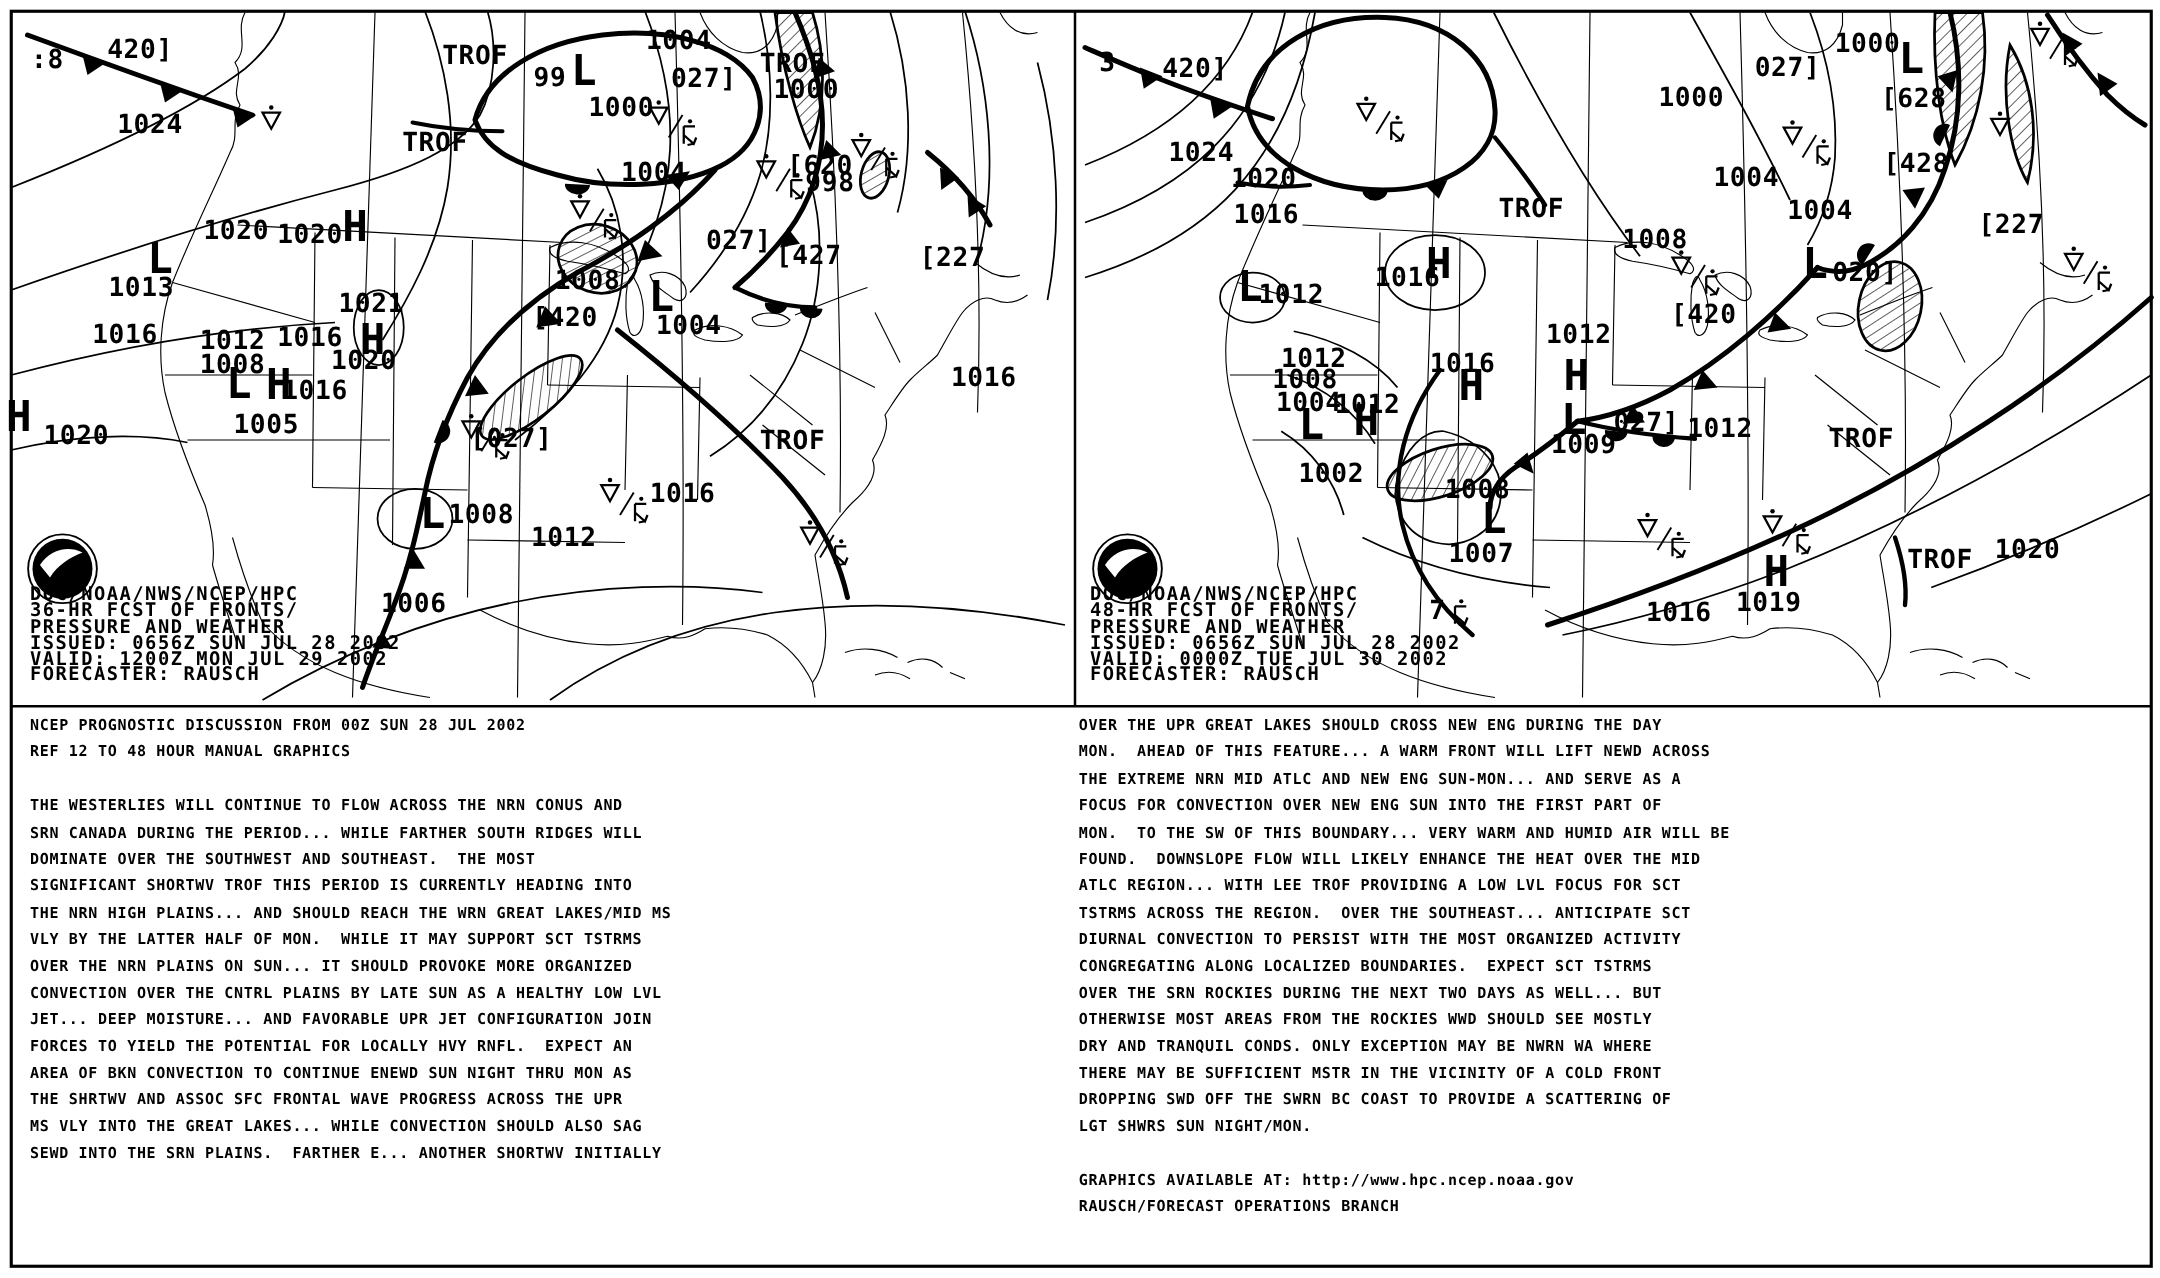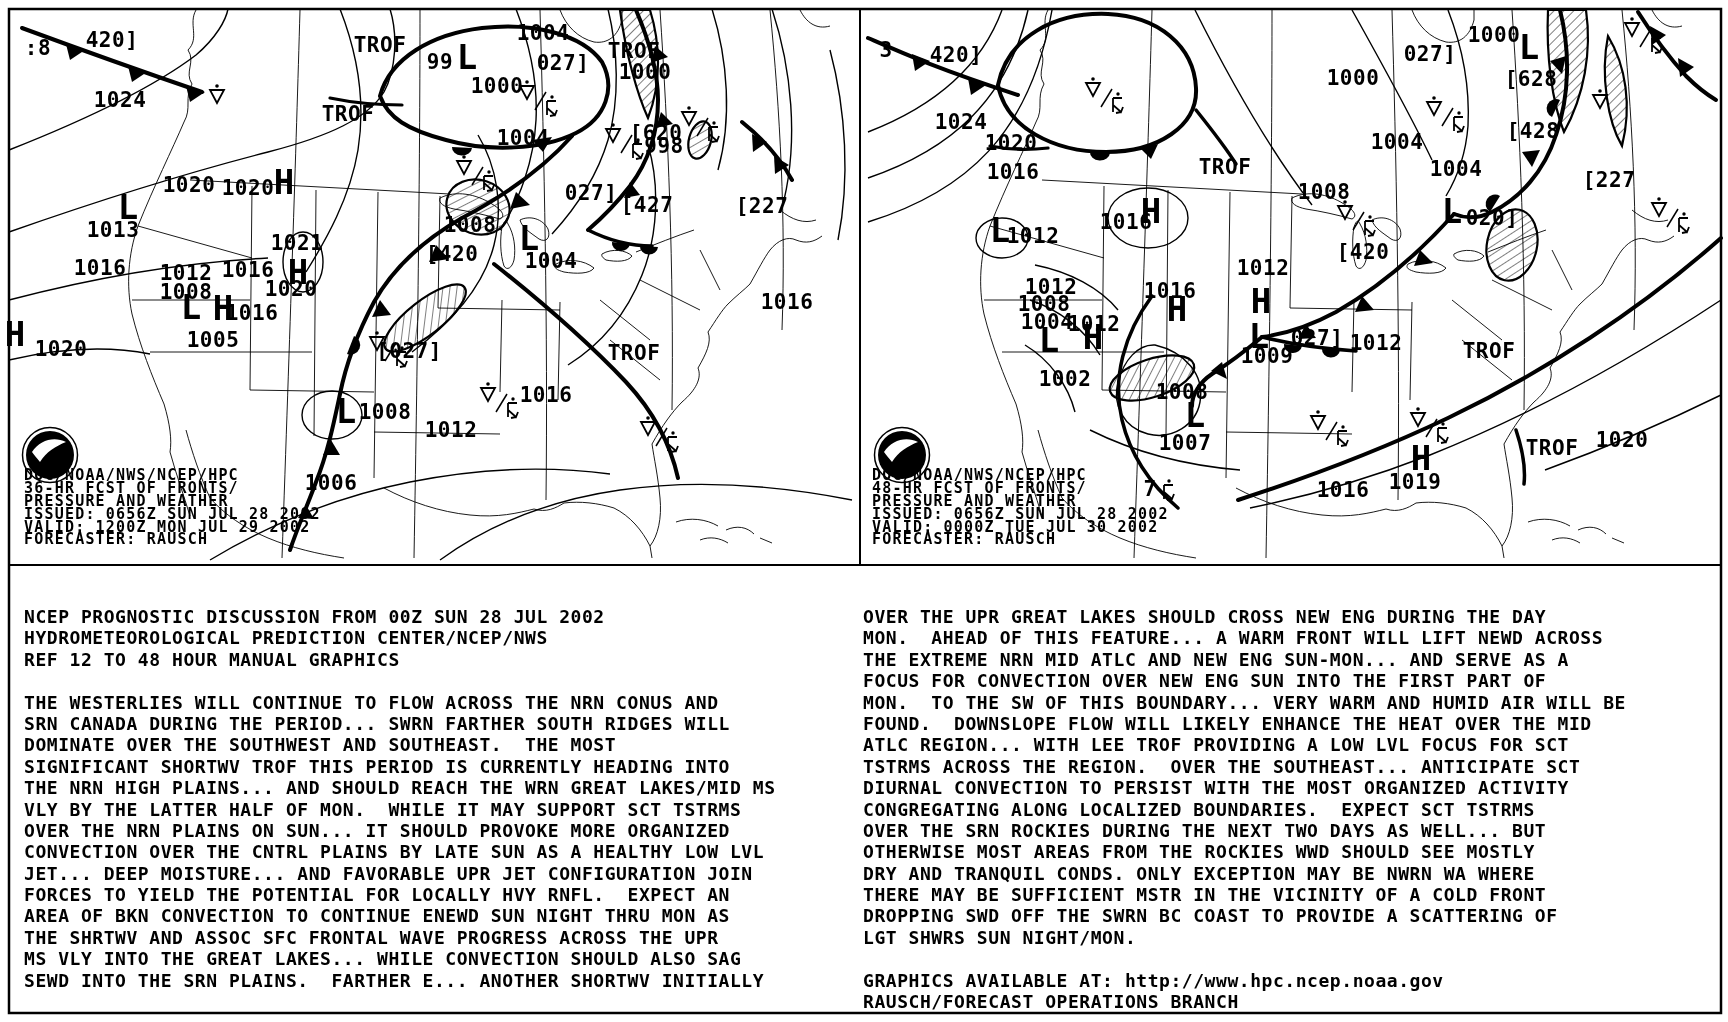--- a/index.html
+++ b/index.html
@@ -5,21 +5,21 @@
   html,body{margin:0;padding:0;background:#ffffff;}
   #page{position:relative;width:1728px;height:1022px;background:#fff;overflow:hidden;
         font-family:"DejaVu Sans Mono","Liberation Mono",monospace;color:#000;}
   .layer{position:absolute;inset:0;}
   svg.layer{pointer-events:none;}
   .map-label{position:absolute;transform:translate(-50%,-50%);font-weight:bold;white-space:nowrap;line-height:1;}
   .map-label.md{font-size:21px;letter-spacing:0.5px;}
   .map-label.lg{font-size:34px;letter-spacing:0;}
   .map-info{position:absolute;font-weight:bold;font-size:15px;line-height:12.9px;letter-spacing:1.2px;white-space:pre;}
   .info-line{height:12.9px;}
-  .disc-col{position:absolute;top:570px;font-weight:bold;font-size:18px;letter-spacing:0.55px;margin-top:36px;}
+  .disc-col{position:absolute;top:570px;font-weight:bold;font-size:12px;letter-spacing:0.55px;}
   .disc-line{height:21.4px;line-height:21.4px;white-space:pre;}
 </style>
 </head>
 <body>
 
 <div id="page">
 
   <svg class="layer" width="1728" height="1022" viewBox="0 0 1728 1022">
     <defs>
       <pattern id="hatch" patternUnits="userSpaceOnUse" width="7" height="7" patternTransform="rotate(45)">
@@ -417,25 +417,24 @@
         <div class="map-label md" style="left: 1622px; top: 440px;">1020</div>
         <div class="map-label md" style="left: 1150px; top: 489px;">7</div>
       </div>
     </div>
 
   <div class="map-info" id="info1" style="left:24px;top:469px;"><div class="info-line">DOC/NOAA/NWS/NCEP/HPC</div><div class="info-line">36-HR FCST OF FRONTS/</div><div class="info-line">PRESSURE AND WEATHER</div><div class="info-line">ISSUED: 0656Z SUN JUL 28 2002</div><div class="info-line">VALID: 1200Z MON JUL 29 2002</div><div class="info-line">FORECASTER: RAUSCH</div></div>
   <div class="map-info" id="info2" style="left:872px;top:469px;"><div class="info-line">DOC/NOAA/NWS/NCEP/HPC</div><div class="info-line">48-HR FCST OF FRONTS/</div><div class="info-line">PRESSURE AND WEATHER</div><div class="info-line">ISSUED: 0656Z SUN JUL 28 2002</div><div class="info-line">VALID: 0000Z TUE JUL 30 2002</div><div class="info-line">FORECASTER: RAUSCH</div></div>
 
   <div class="disc-col" id="disc-left" style="left:24px;">
       <div class="disc-line">NCEP PROGNOSTIC DISCUSSION FROM 00Z SUN 28 JUL 2002</div>
-      <div class="disc-line">HYDROMETEOROLOGICAL PREDICTION CENTER/NCEP/NWS</div>
       <div class="disc-line">REF 12 TO 48 HOUR MANUAL GRAPHICS</div>
       <div class="disc-line">&nbsp;</div>
       <div class="disc-line">THE WESTERLIES WILL CONTINUE TO FLOW ACROSS THE NRN CONUS AND</div>
-      <div class="disc-line">SRN CANADA DURING THE PERIOD... SWRN FARTHER SOUTH RIDGES WILL</div>
+      <div class="disc-line">SRN CANADA DURING THE PERIOD... WHILE FARTHER SOUTH RIDGES WILL</div>
       <div class="disc-line">DOMINATE OVER THE SOUTHWEST AND SOUTHEAST.  THE MOST</div>
       <div class="disc-line">SIGNIFICANT SHORTWV TROF THIS PERIOD IS CURRENTLY HEADING INTO</div>
       <div class="disc-line">THE NRN HIGH PLAINS... AND SHOULD REACH THE WRN GREAT LAKES/MID MS</div>
       <div class="disc-line">VLY BY THE LATTER HALF OF MON.  WHILE IT MAY SUPPORT SCT TSTRMS</div>
       <div class="disc-line">OVER THE NRN PLAINS ON SUN... IT SHOULD PROVOKE MORE ORGANIZED</div>
       <div class="disc-line">CONVECTION OVER THE CNTRL PLAINS BY LATE SUN AS A HEALTHY LOW LVL</div>
       <div class="disc-line">JET... DEEP MOISTURE... AND FAVORABLE UPR JET CONFIGURATION JOIN</div>
       <div class="disc-line">FORCES TO YIELD THE POTENTIAL FOR LOCALLY HVY RNFL.  EXPECT AN</div>
       <div class="disc-line">AREA OF BKN CONVECTION TO CONTINUE ENEWD SUN NIGHT THRU MON AS</div>
       <div class="disc-line">THE SHRTWV AND ASSOC SFC FRONTAL WAVE PROGRESS ACROSS THE UPR</div>

